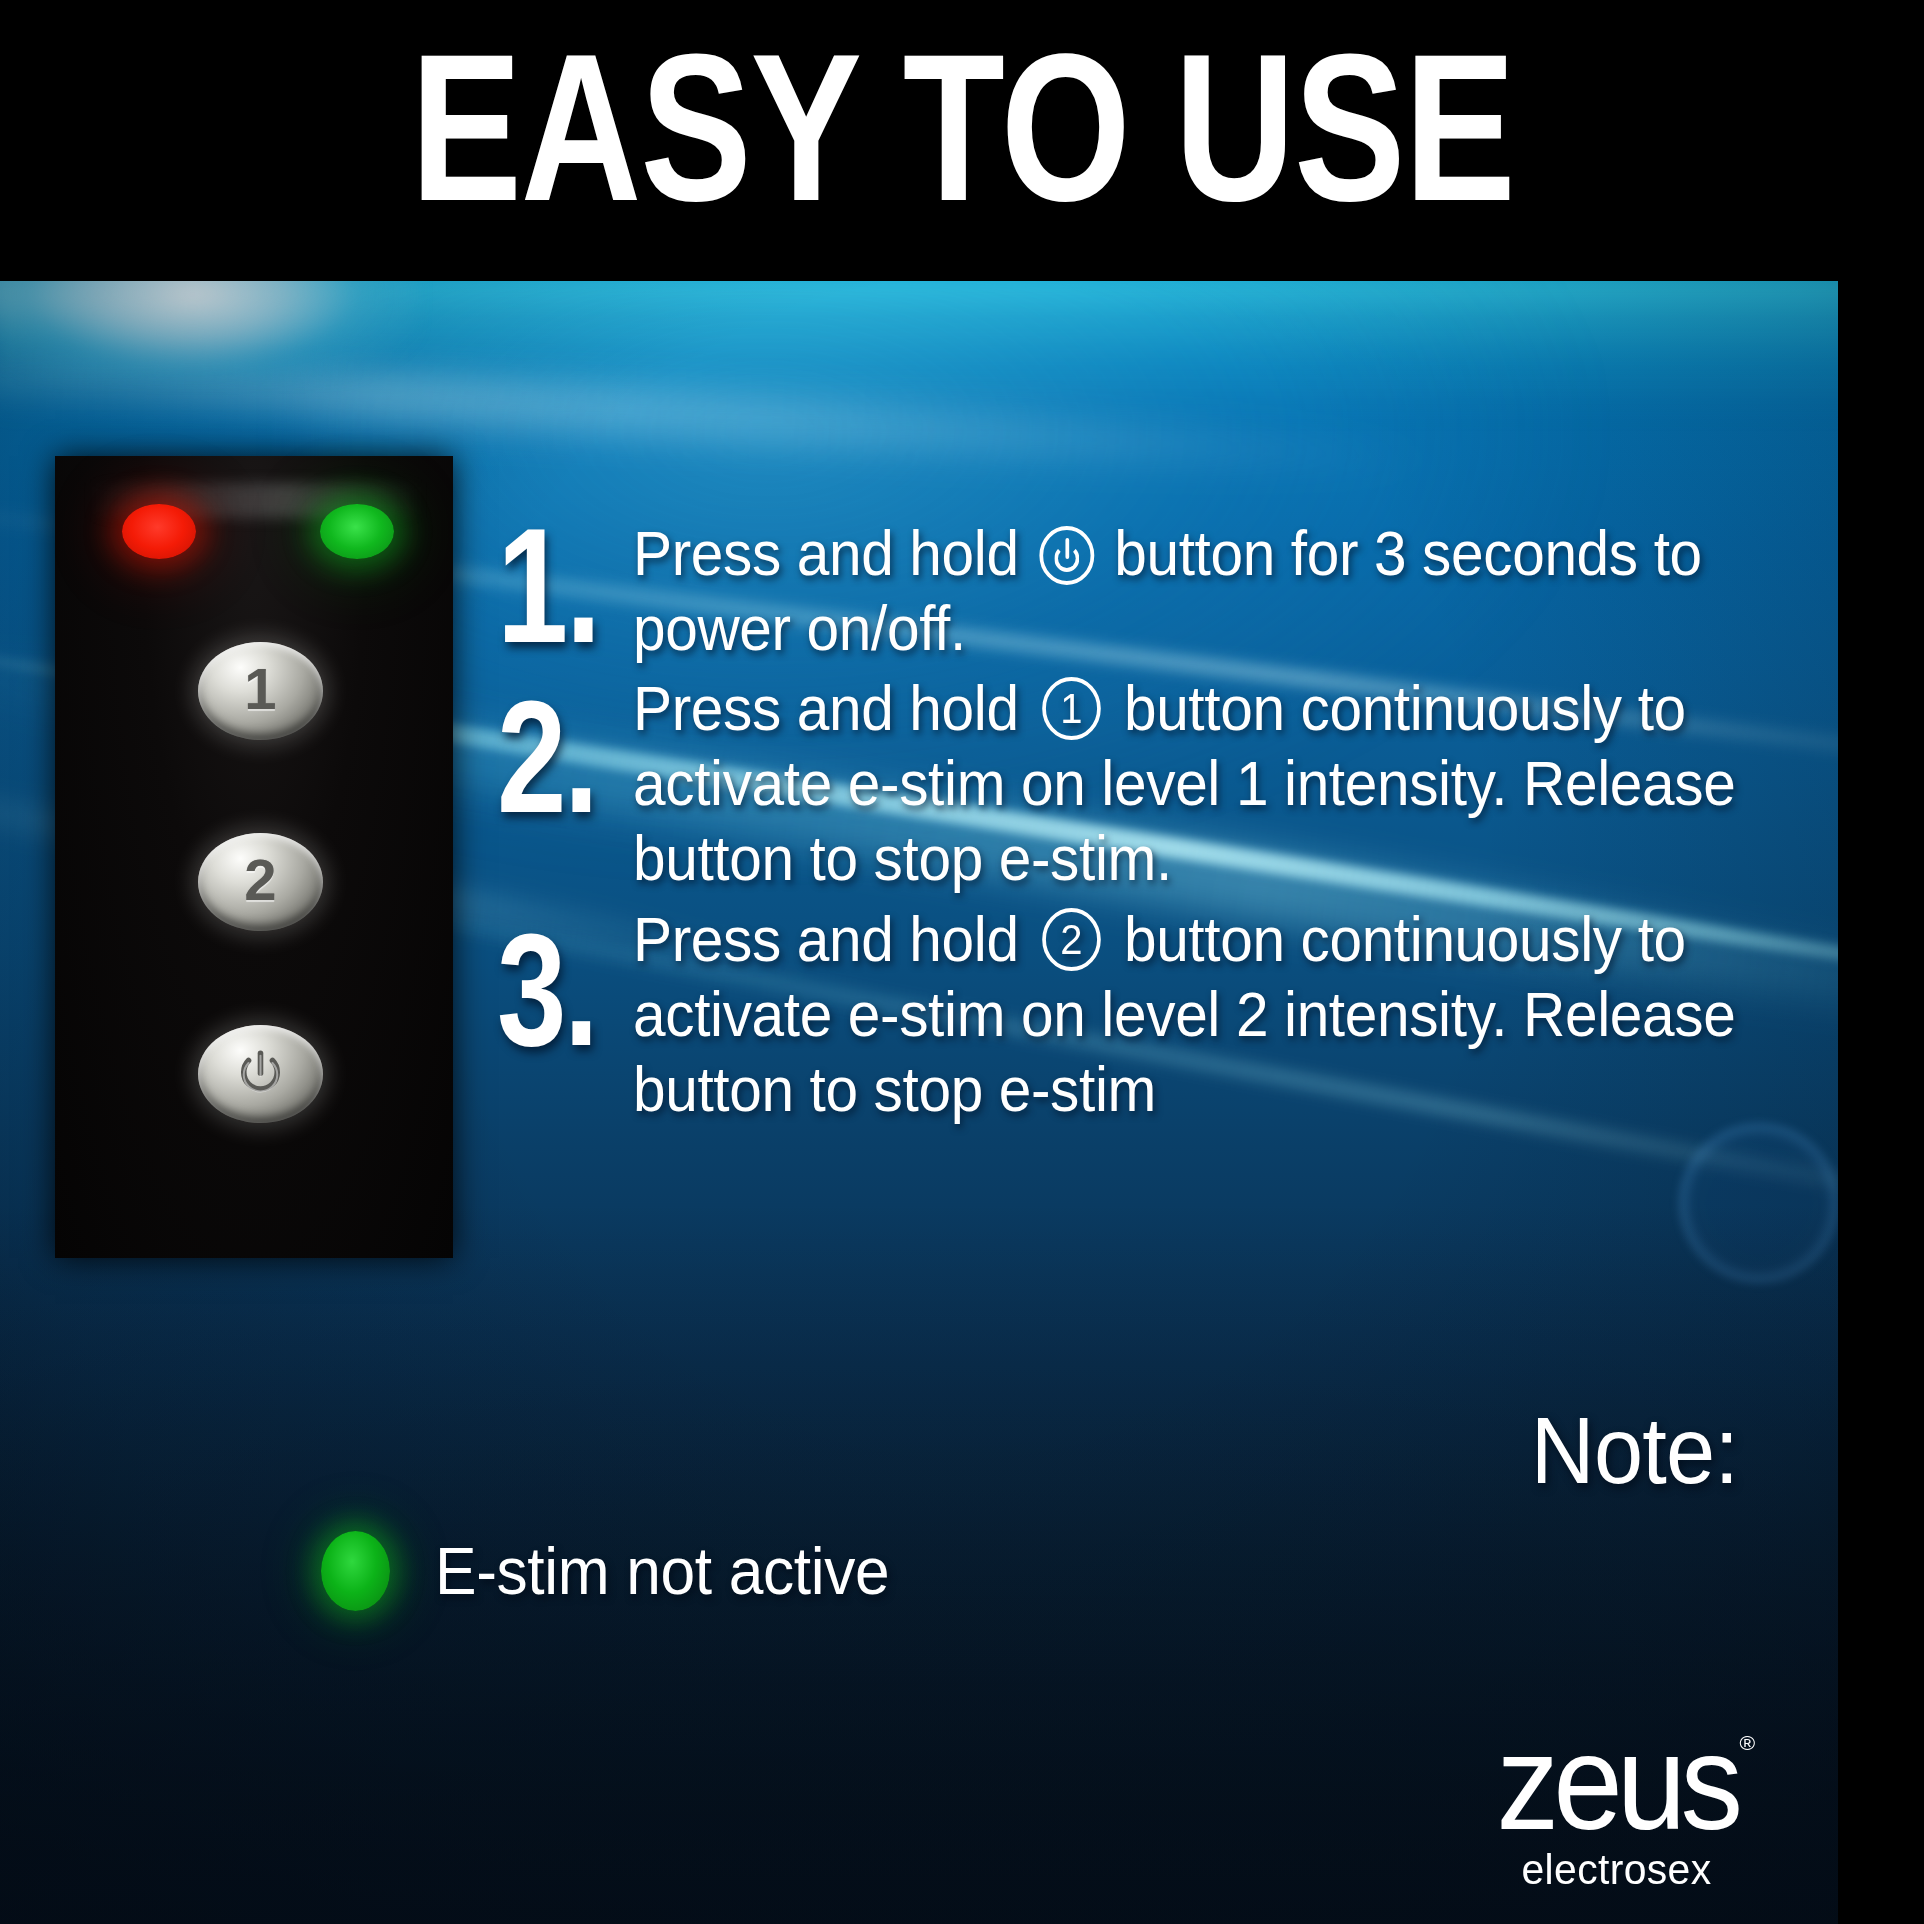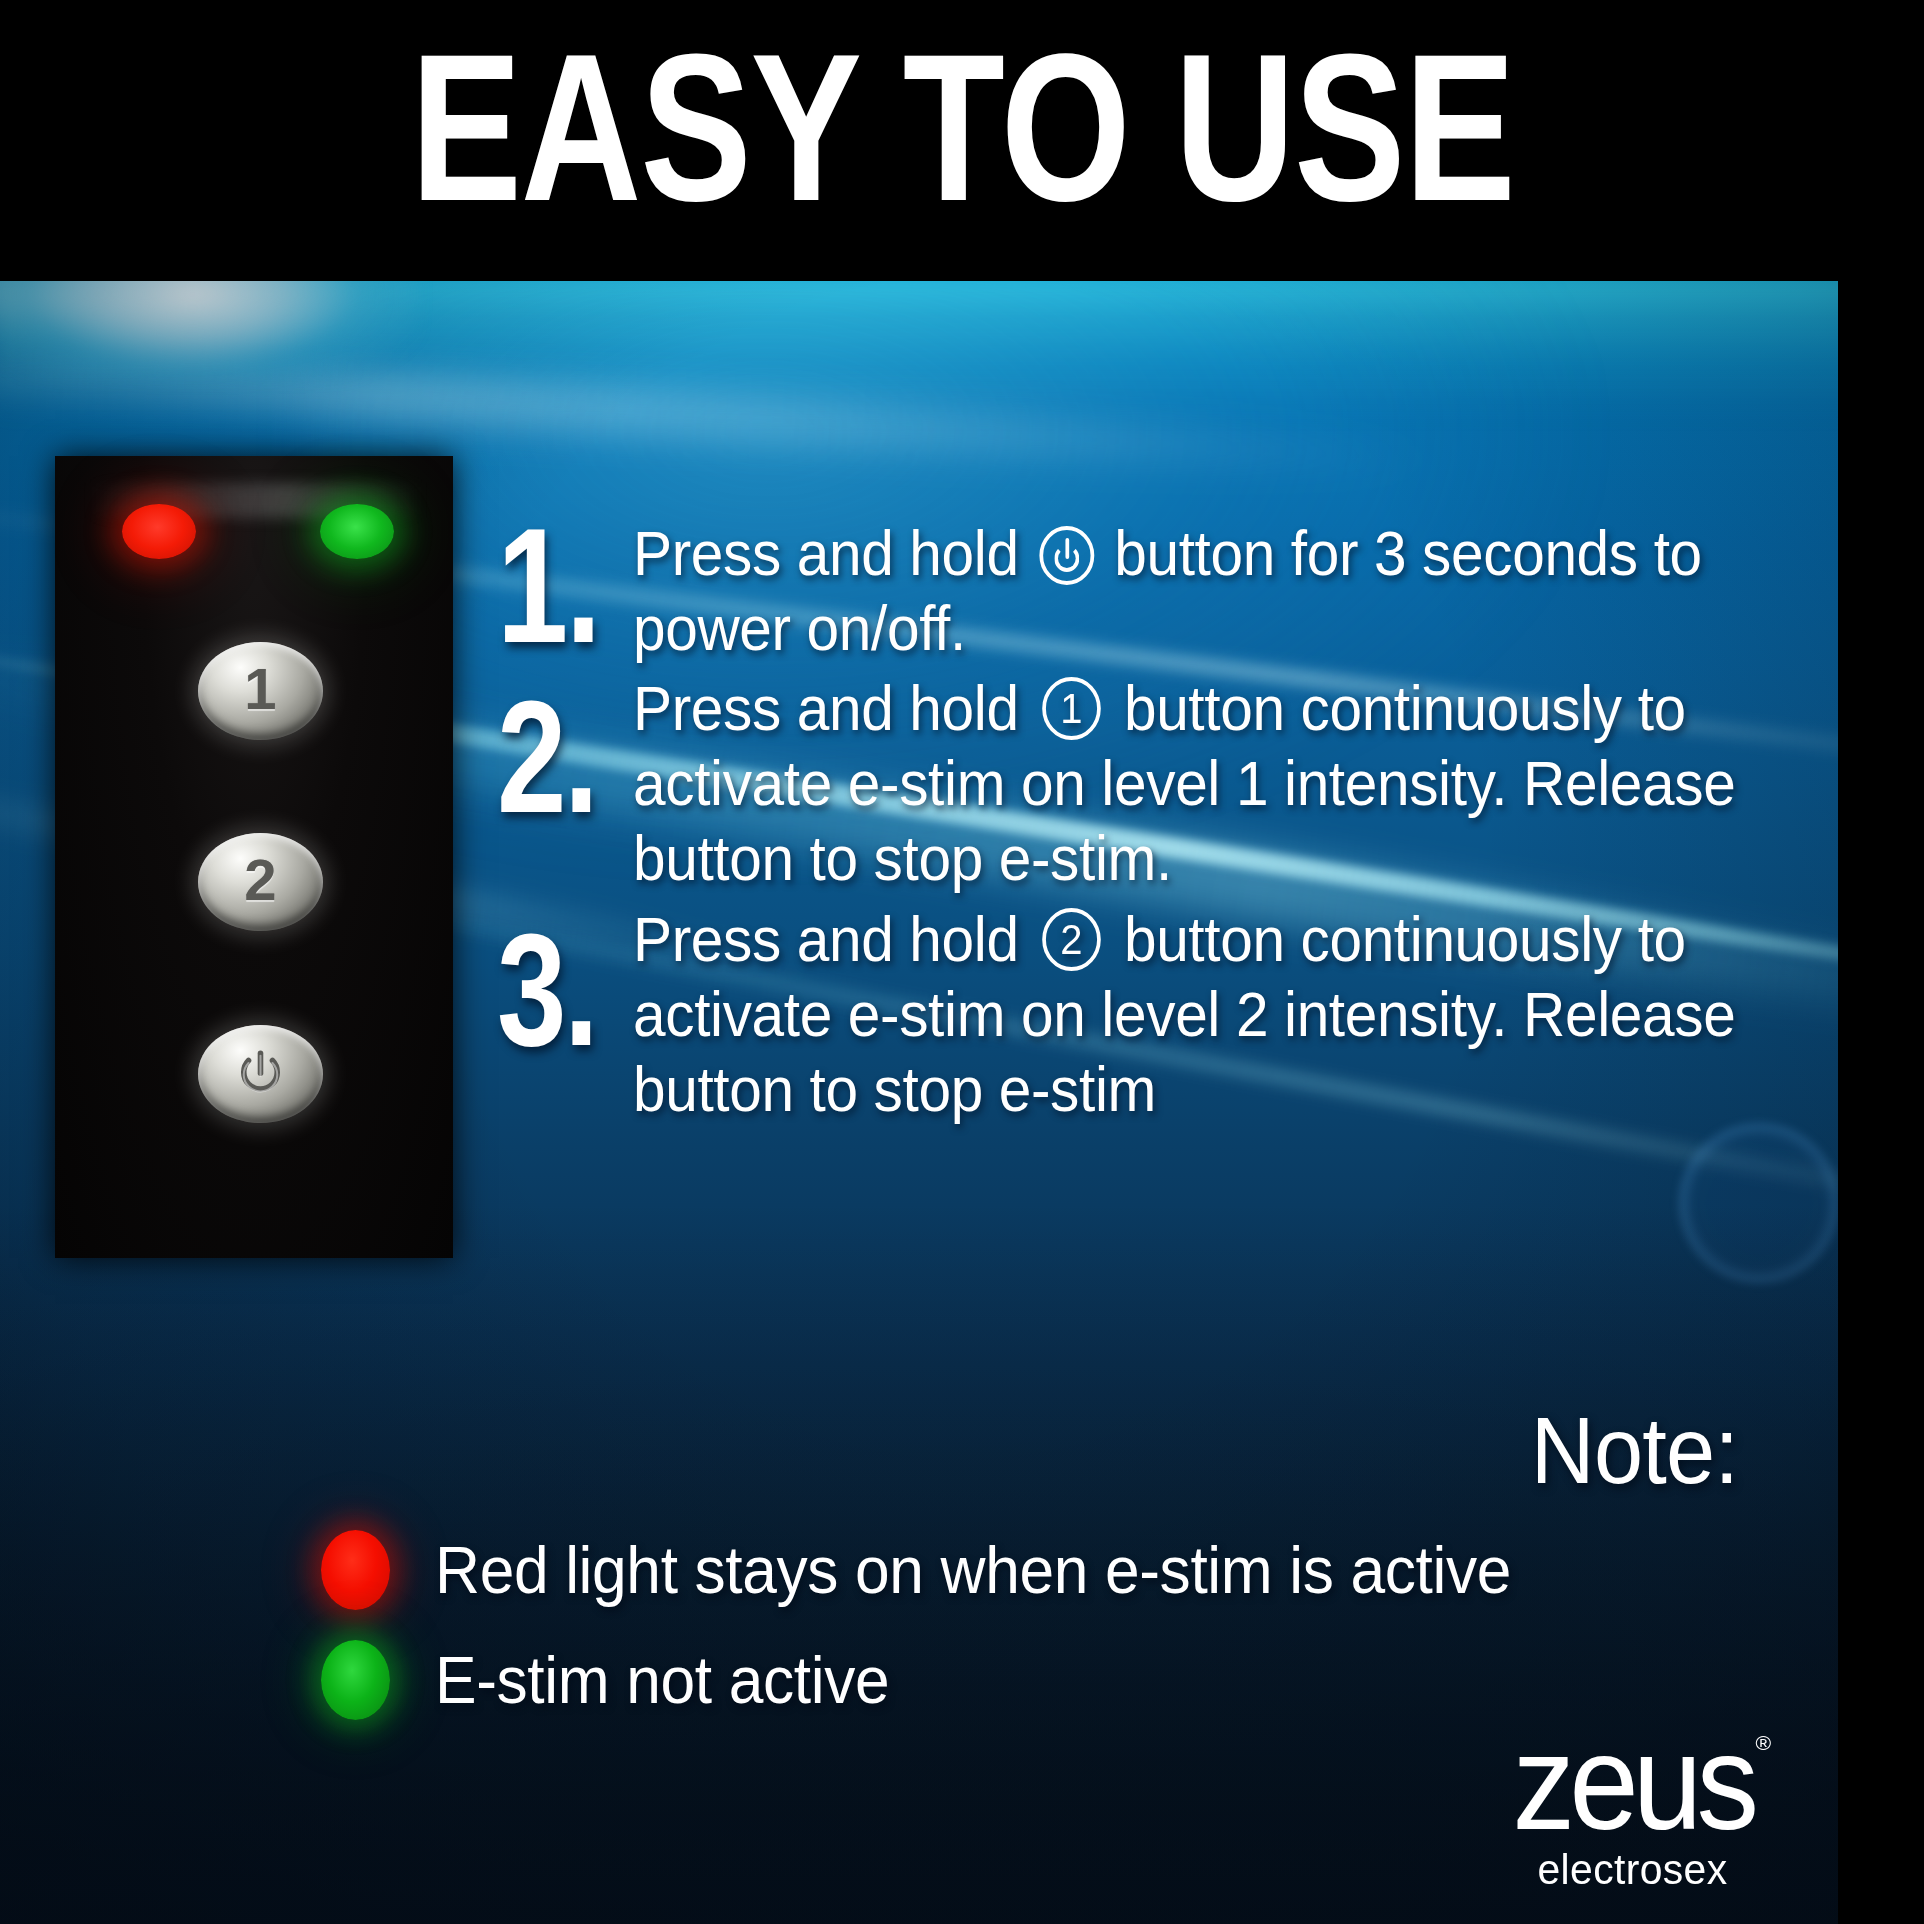--- a/index.html
+++ b/index.html
@@ -416,21 +416,21 @@
     letter-spacing:-0.4px;
     text-shadow:2.4px 4px 8px rgba(0,10,22,0.72);
     transform:scaleX(0.93);
     transform-origin:0 50%;
     white-space:nowrap;
   }
 
   
   .logo {
     position:absolute;
-    right:29px; bottom:32px;
+    right:45px; bottom:32px;
     width:353px;
     text-align:center;
   }
   .logo-mark {
     position:relative;
     display:inline-block;
     color:#ffffff;
     font-family:"Liberation Sans", sans-serif;
     font-weight:300;
     font-size:136px;
@@ -540,24 +540,20 @@
         <span class="ico ico-circled">2</span>
         <span>button continuously to activate e-stim on level 2 intensity. Release button to stop e-stim</span>
       </div>
     </div>
 
   </div>
 
   <div class="note">
     <div class="note-title">Note:</div>
 
-    <div class="note-row">
-      <span class="note-dot red"></span>
-      <span class="note-text">Red light stays on when e-stim is active</span>
-    </div>
 
     <div class="note-row second">
       <span class="note-dot green"></span>
       <span class="note-text">E-stim not active</span>
     </div>
   </div>
 
   <div class="logo">
     <div class="logo-mark">
       <span>zeus</span>

